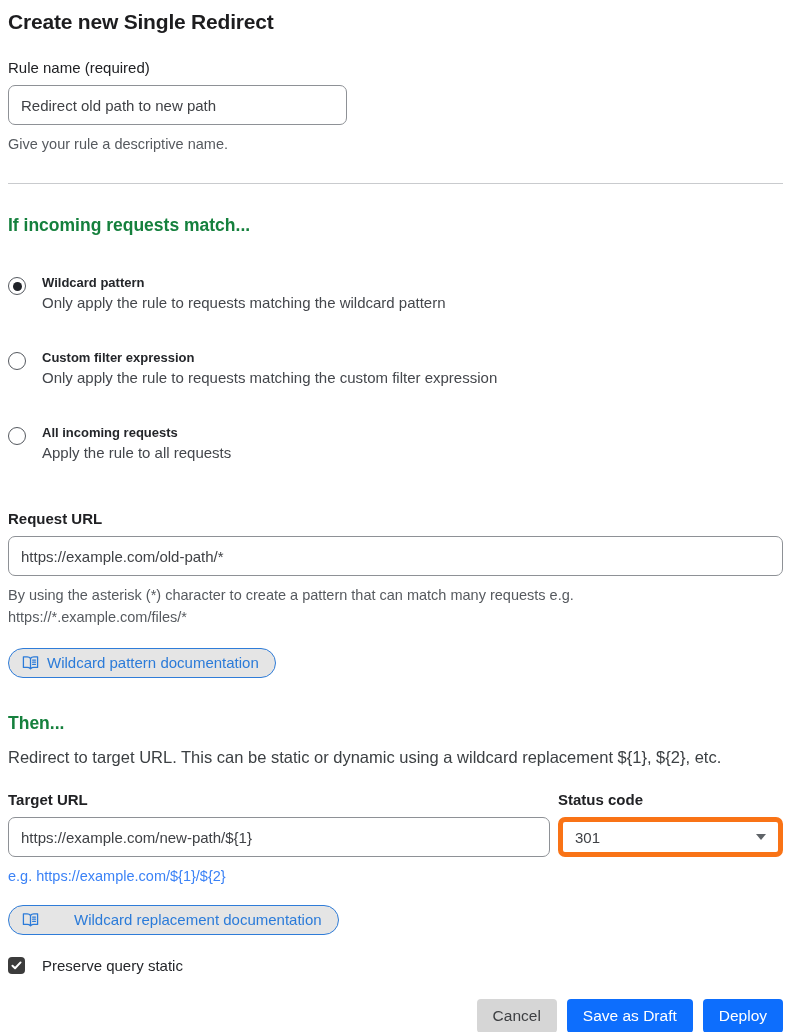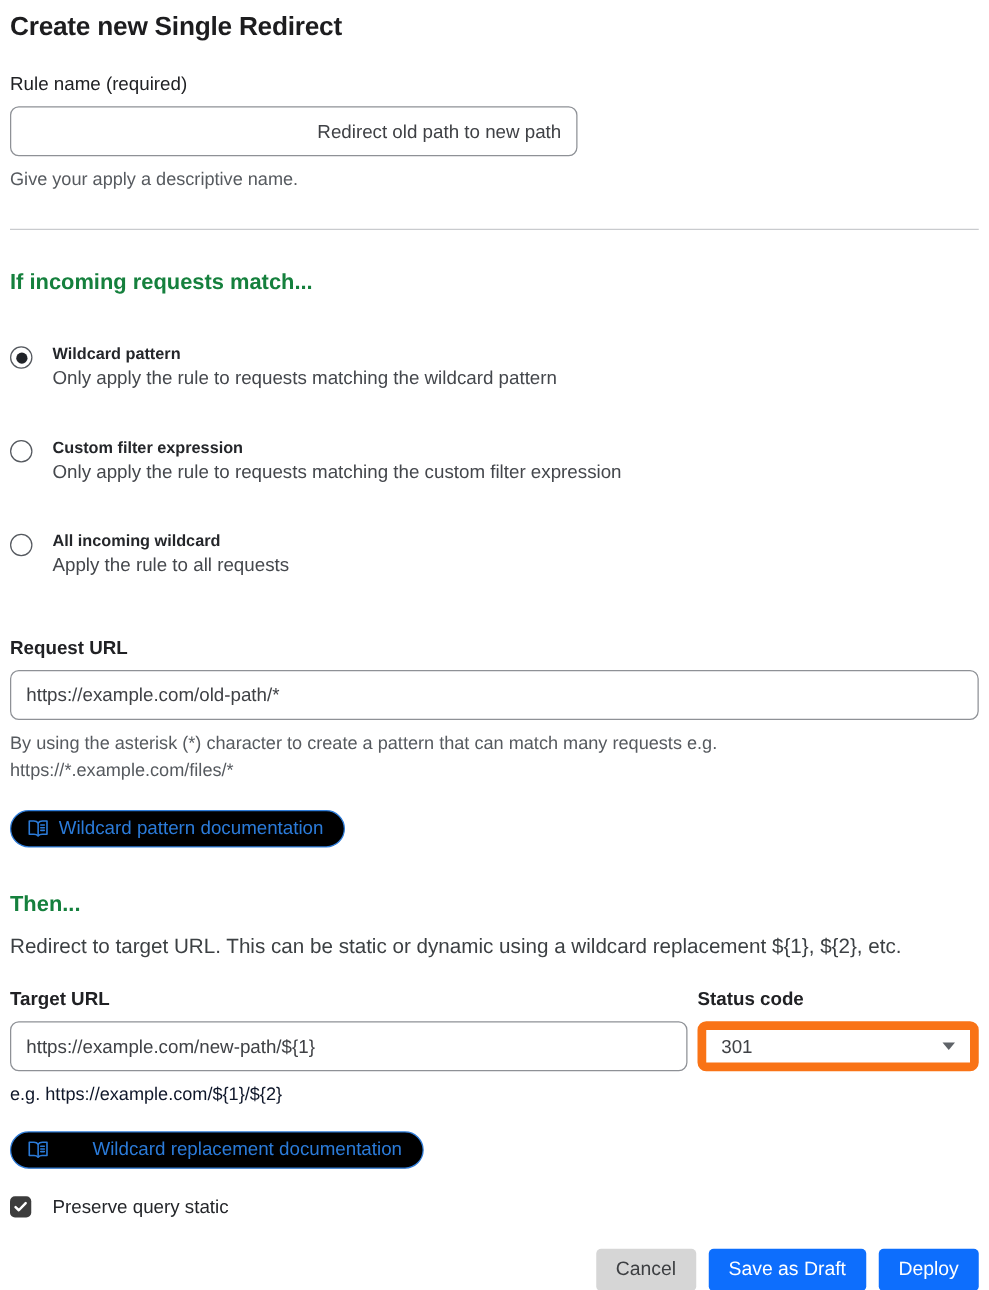--- a/index.html
+++ b/index.html
@@ -17,60 +17,60 @@
   }
   .field-label { font-size: 15px; color: #202124; }
   .mt-label { margin-top: 25px; }
   .semibold { font-weight: 700; }
   .text-input {
     display: block; height: 40px; border: 1px solid #8e9196; border-radius: 7px;
     padding: 0 12px; font-size: 15px; color: #3f4145; background: #fff;
     font-family: "Liberation Sans", "DejaVu Sans", sans-serif;
     margin-top: 9px; outline: none; width: 100%;
   }
-  .rule-name-input { width: 454px; text-align: right; }
+  .rule-name-input { width: 339px; }
   .helper { font-size: 14.5px; color: #565a5f; margin-top: 8px; line-height: 22px; }
   .pre-line { white-space: pre-line; }
   .divider { border: none; border-top: 1px solid #c9cbce; margin-top: 28px; }
   .section-heading { font-size: 17.5px; font-weight: 700; color: #15803d; margin-top: 31px; }
   .radio-item { display: flex; align-items: flex-start; gap: 16px; margin-top: 39px; cursor: pointer; }
   .radio-item:first-of-type { margin-top: 42px; }
   .radio-outer {
     width: 18px; height: 18px; border: 1px solid #55595f; border-radius: 50%;
     flex: 0 0 18px; margin-top: 2px; display: flex; align-items: center; justify-content: center;
     background: #fff;
   }
   .radio-dot { width: 9px; height: 9px; border-radius: 50%; background: #202328; }
   .radio-label { font-size: 13px; font-weight: 700; color: #24262a; }
   .radio-desc { font-size: 15px; color: #44474c; margin-top: 4px; }
   .request-url-label { margin-top: 49px; }
   .doc-pill {
     display: inline-flex; align-items: center; gap: 8px;
     margin-top: 20px; padding: 5px 16px 6px 13px;
-    border: 1px solid #2f7cd8; border-radius: 999px; background: #000000;
+    border: 1px solid #2f7cd8; border-radius: 999px; background: #e5e5e5;
     color: #2b7bd9; font-size: 15px; cursor: pointer;
     font-family: "Liberation Sans", "DejaVu Sans", sans-serif;
     justify-content: flex-end;
   }
   .doc-pill svg { display: block; }
   .then-heading { margin-top: 35px; }
   .lede { font-size: 16.5px; color: #3c4043; margin-top: 14px; }
   .target-row { display: flex; gap: 8px; margin-top: 24px; }
   .target-col { width: 542px; }
   .status-col { width: 225px; }
   .select-box {
-    margin-top: 9px; height: 40px; border: 7px solid #f97316; border-radius: 7px;
+    margin-top: 9px; height: 40px; border: 5px solid #f97316; border-radius: 7px;
     display: flex; align-items: center; justify-content: space-between;
     padding: 0 12px; font-size: 15px; color: #3f4145; background: #fff; cursor: pointer;
   }
   .caret {
     width: 0; height: 0; border-left: 5px solid transparent; border-right: 5px solid transparent;
     border-top: 6px solid #5f6368;
   }
-  .eg-helper { margin-top: 8px; color: #0f172a; }
+  .eg-helper { margin-top: 8px; color: #3b82f6; }
   .pill-2 { margin-top: 18px; gap: 35px; }
   .checkbox-row { display: flex; align-items: center; gap: 17px; margin-top: 22px; cursor: pointer; }
   .checkbox {
     width: 17px; height: 17px; border-radius: 4px; background: #3c3c3c;
     display: flex; align-items: center; justify-content: center; flex: 0 0 17px;
   }
   .checkbox svg { display: block; }
   .checkbox-label { font-size: 15px; color: #24262a; }
   .footer { display: flex; justify-content: flex-end; gap: 10px; margin-top: 25px; }
   .btn {
@@ -82,21 +82,21 @@
 </style>
 </head>
 <body>
 
 
 
 <h1 class="page-title">Create new Single Redirect</h1>
 
 <div class="field-label mt-label">Rule name (required)</div>
 <input class="text-input rule-name-input" type="text" value="Redirect old path to new path" style="">
-<div class="helper">Give your apply a descriptive name.</div>
+<div class="helper">Give your rule a descriptive name.</div>
 
 <hr class="divider">
 
 <h2 class="section-heading">If incoming requests match...</h2>
 
 <div class="radio-item">
   <span class="radio-outer">
       <span class="radio-dot"></span>
     </span>
   <span>
@@ -109,21 +109,21 @@
   <span class="radio-outer"></span>
   <span>
     <div class="radio-label">Custom filter expression</div>
     <div class="radio-desc">Only apply the rule to requests matching the custom filter expression</div>
   </span>
 </div>
 
 <div class="radio-item">
   <span class="radio-outer"></span>
   <span>
-    <div class="radio-label">All incoming wildcard</div>
+    <div class="radio-label">All incoming requests</div>
     <div class="radio-desc">Apply the rule to all requests</div>
   </span>
 </div>
 
 <div class="field-label semibold request-url-label">Request URL</div>
 <input class="text-input" type="text" value="https://example.com/old-path/*" style="">
 <div class="helper pre-line">By using the asterisk (*) character to create a pattern that can match many requests e.g.
 https://*.example.com/files/*</div>
 
 <button class="doc-pill">

